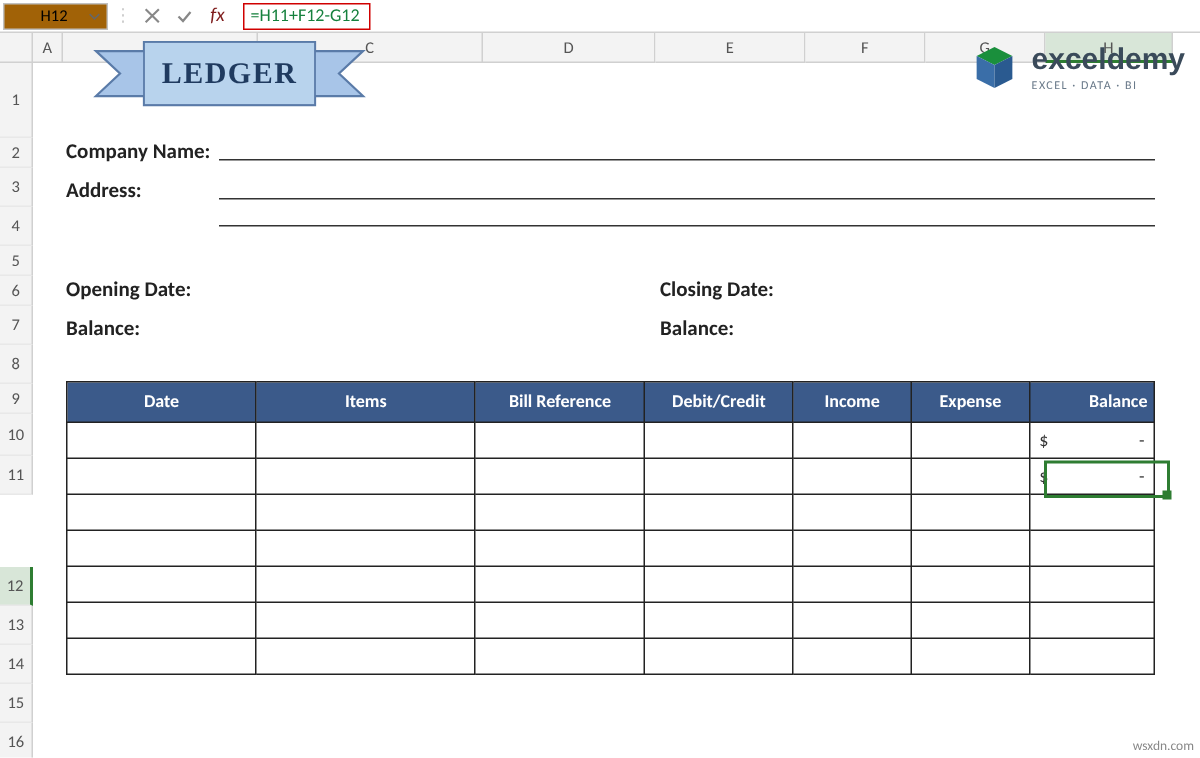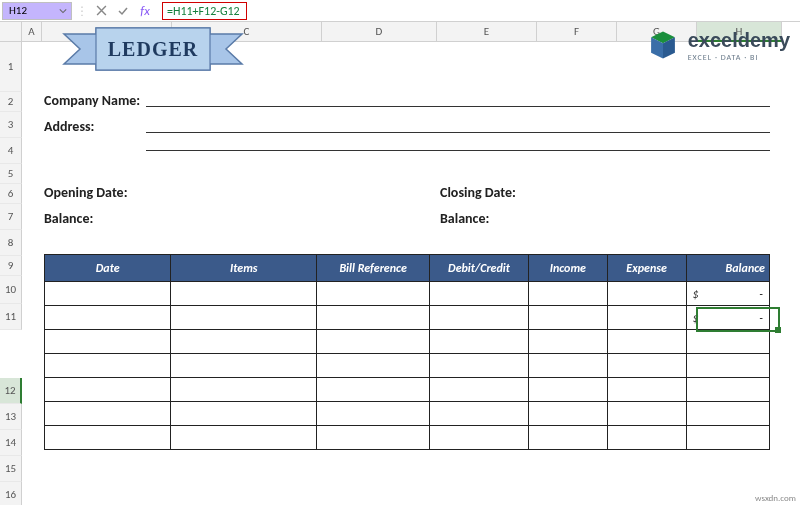--- a/index.html
+++ b/index.html
@@ -19,25 +19,25 @@
     height: 22px;
     border-bottom: 1px solid #d0d0d0;
     background: #fff;
     padding: 0 2px;
     gap: 4px;
   }
   .namebox {
     width: 70px;
     height: 18px;
     border: 1px solid #c0c0c0;
-    background: #c4b5fd;
+    background: #a16207;
     display: flex;
     align-items: center;
     justify-content: space-between;
-    padding: 0 4px 0 6px;
+    padding: 0 4px 0 24px;
     font-size: 11px;
   }
   .namebox svg { width: 8px; height: 8px; }
   .sep { color: #ccc; }
   .fbar .iconbtn {
     width: 18px; height: 18px;
     display: flex; align-items: center; justify-content: center;
     color: #666;
     font-size: 13px;
   }
@@ -224,21 +224,21 @@
   <div class="iconbtn">
     <svg width="11" height="11" viewBox="0 0 10 10">
         <path d="M1 1 L9 9 M9 1 L1 9" stroke="#888" stroke-width="1.3"></path>
       </svg>
   </div>
   <div class="iconbtn">
     <svg width="12" height="12" viewBox="0 0 12 12">
         <path d="M2 6 L5 9 L10 3" fill="none" stroke="#888" stroke-width="1.5"></path>
       </svg>
   </div>
-  <div class="iconbtn" style="font-style:italic;color:#8b5cf6;">fx</div>
+  <div class="iconbtn" style="font-style:italic;color:#7f1d1d;">fx</div>
   <div class="formula">
     <span class="redbox">
       <span>=H11+F12-G12</span>
     </span>
   </div>
 </div>
 
 <div class="grid">
   <div class="topgrid">
     <div style="display:flex;">
@@ -308,21 +308,21 @@
 
   <div class="info" style="top:98px;">Address:</div>
   <div class="uline" style="top:112px; left:124px; width:624px;"></div>
   <div class="uline" style="top:130px; left:124px; width:624px;"></div>
 
   <div class="info" style="top:164px;">Opening Date:</div>
   <div class="info" style="top:164px; left:418px;">Closing Date:</div>
   <div class="info" style="top:190px;">Balance:</div>
   <div class="info" style="top:190px; left:418px;">Balance:</div>
 
-  <table class="ltable" id="ltable" style="top: 234px; font-style: italic;">
+  <table class="ltable" id="ltable" style="top: 234px;">
     <thead>
         <tr id="lthead">
           <th style="width: 130px;">Date</th>
           <th style="width: 150px;">Items</th>
           <th style="width: 115px; text-align: center;">Bill Reference</th>
           <th style="width: 100px;">Debit/Credit</th>
           <th style="width: 80px;">Income</th>
           <th style="width: 80px;">Expense</th>
           <th style="width: 71px; padding-left: 39px;">Balance</th>
         </tr>

